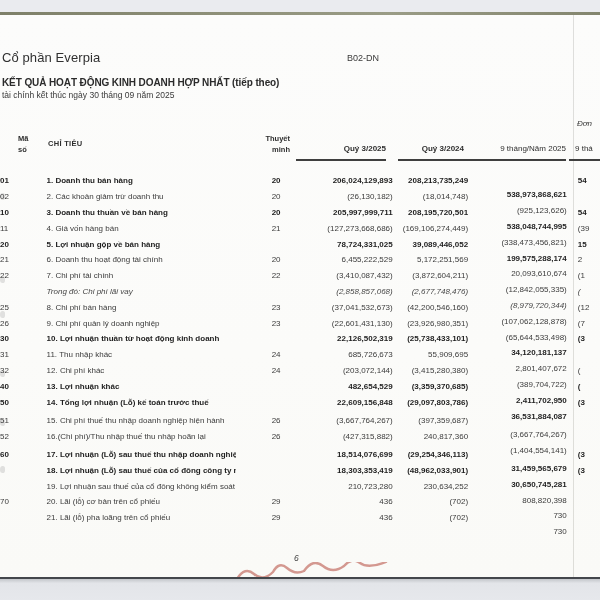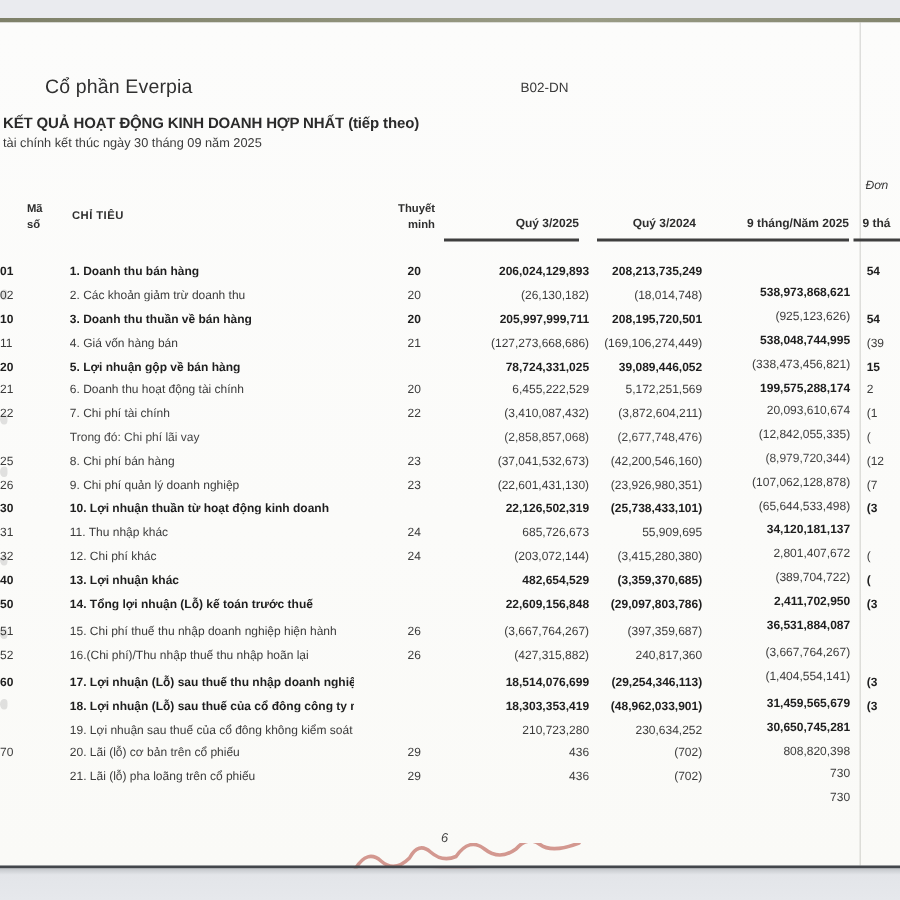--- a/index.html
+++ b/index.html
@@ -12,44 +12,44 @@
   .paper { position:absolute; top:15px; left:0; width:600px; height:562px;
     background:linear-gradient(180deg,#fcfcfb 0%,#fbfbf9 60%,#fafaf7 100%); }
   .topband { position:absolute; top:0; left:0; width:600px; height:12px; background:#eaebef; }
   .topline { position:absolute; top:12px; left:0; width:600px; height:3px;
     background:linear-gradient(90deg,#7e8069,#8d8f78 35%,#9a9c86 65%,#83856e); }
   .fold-line { position:absolute; top:15px; left:573px; width:1px; height:562px; background:rgba(120,120,108,.22); }
   .bottomline { position:absolute; top:577px; left:0; width:600px; height:2px; background:#43464b; z-index:3; }
   .bottomband { position:absolute; top:579px; left:0; width:600px; height:21px;
     background:linear-gradient(180deg,#c3c6ca 0%,#e3e5e9 20%,#e6e8ec 100%); z-index:3; }
 
-  .company { position:absolute; left:2px; top:50px; font-size:13px; color:#303030; letter-spacing:.1px;margin-left:28px; }
+  .company { position:absolute; left:2px; top:50px; font-size:13px; color:#303030; letter-spacing:.1px; }
   .formcode { position:absolute; left:347px; top:53px; font-size:9px; color:#3a3a3a; }
   .rpt-title { position:absolute; left:2px; top:77px; font-size:10px; font-weight:bold; color:#2b2b2b; letter-spacing:-.1px; white-space:nowrap; }
   .rpt-period { position:absolute; left:2px; top:90px; font-size:8.5px; color:#3a3a3a; white-space:nowrap; }
   .unit-note { position:absolute; left:577px; top:119px; font-size:8px; font-style:italic; color:#3a3a3a; white-space:nowrap; }
 
   .thead { position:absolute; top:130px; left:0; width:600px; height:30px; font-size:7.5px; color:#2e2e2e; }
   .h-code { position:absolute; left:18px; top:3px; font-weight:bold; line-height:11px; }
   .h-item { position:absolute; left:48px; top:9px; font-weight:bold; letter-spacing:.3px; }
   .h-note { position:absolute; left:244px; top:3px; width:46px; text-align:right; font-weight:bold; line-height:11px; }
-  .h-v { position:absolute; top:14px; text-align:right; font-size:8px; white-space:nowrap;font-weight:bold; }
+  .h-v { position:absolute; top:14px; text-align:right; font-size:8px; white-space:nowrap; }
   .h-v1 { left:290px; width:96px; font-weight:bold; }
   .h-v2 { left:386px; width:78px; font-weight:bold; }
   .h-v3 { left:464px; width:102px; }
   .h-v4 { left:575px; width:25px; text-align:left; overflow:hidden; }
   .rule { position:absolute; top:29px; height:2px; background:#3f3f3f; }
   .rule1 { left:296px; width:90px; }
   .rule2 { left:398px; width:168px; }
   .rule3 { left:569px; width:31px; }
 
   .tbody { position:absolute; top:173px; left:0; width:600px; }
   .row { display:flex; height:15.8px; align-items:center; font-size:8px; color:#3b3b3b; white-space:nowrap; }
   .row.b { font-weight:bold; color:#1e1e1e; }
-  .row.i { color:#464646; }
+  .row.i { font-style:italic; color:#464646; }
   .row.gap { margin-top:2.5px; }
   .c-code { width:44px; }
   .c-item { width:200px; padding-left:4px; overflow:hidden; }
   .c-note { width:46px; text-align:right; }
   .c-val { text-align:right; }
   .c-v1 { width:116px; }
   .c-v2 { width:78px; }
   .c-v3 { width:102px;margin-top:28px; }
   .c-v4 { width:34px; padding-left:11px; overflow:hidden; }
 

